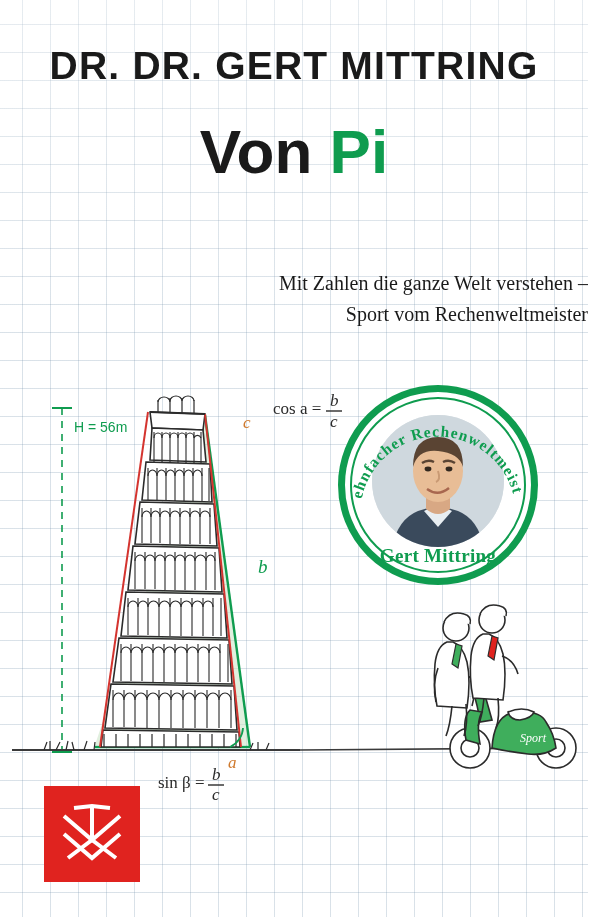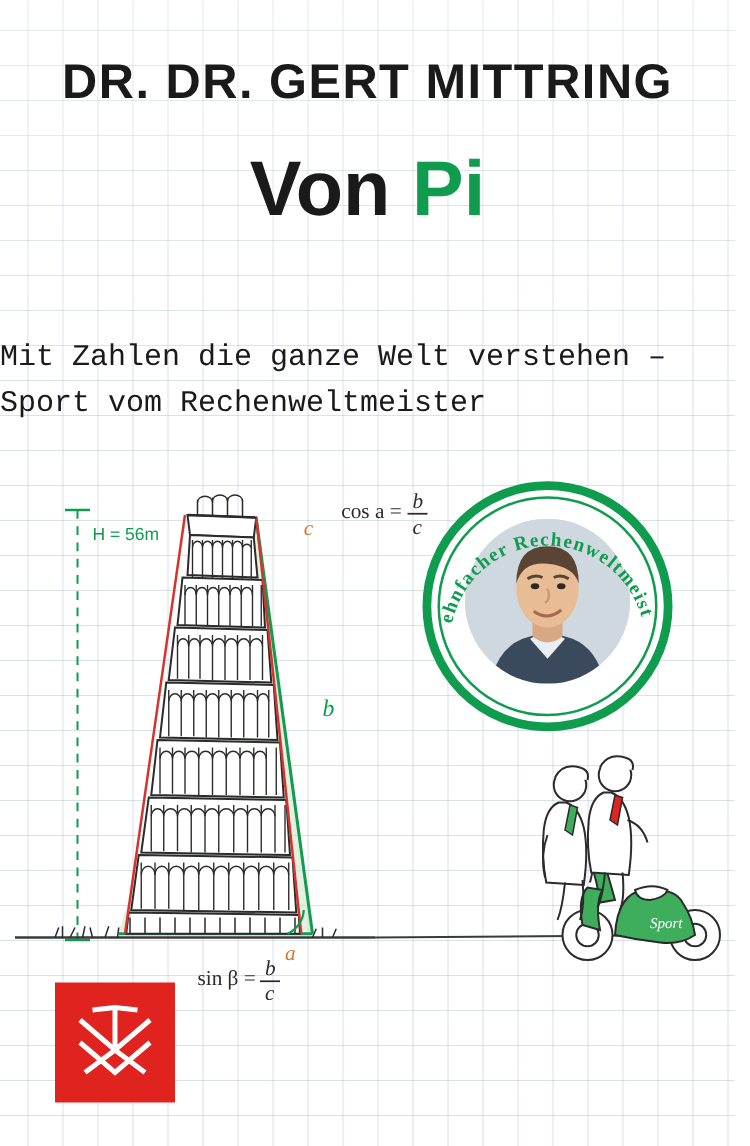--- a/index.html
+++ b/index.html
@@ -57,23 +57,23 @@
     color: #1a1a1a;
   }
   .title .green { color: #0f9c4f; }
   .title .red { color: #e0231f; }
 
   .subtitle {
     position: absolute;
     top: 268px;
     left: 0;
     width: 100%;
-    text-align: left;
-    font-family: Liberation Mono, monospace;
-    font-size: 24px;
+    text-align: right;
+    font-family: Liberation Serif, serif;
+    font-size: 20px;
     line-height: 1.55;
     color: #1a1a1a;
   }
 
   
   .illustration {
     position: absolute;
     top: 370px;
     left: 0;
     width: 600px;
@@ -340,20 +340,21 @@
 
     <svg class="seal-arc" viewBox="0 0 200 200" xmlns="http://www.w3.org/2000/svg">
       <defs>
         <path id="arcpath" d="M 24,112 A 78,78 0 0 1 176,112" fill="none"></path>
       </defs>
       <text>
         <textPath href="#arcpath" startOffset="50%" text-anchor="middle">Zehnfacher Rechenweltmeister</textPath>
       </text>
     </svg>
 
+    <div class="seal-name">Gert Mittring</div>
   </div>
 
   <div class="logo">
     <div class="logo-square"></div>
     <svg viewBox="0 0 96 96" xmlns="http://www.w3.org/2000/svg">
 
       <path d="M48,14 L78,42 L66,42 L66,82 L30,82 L30,42 L18,42 Z" fill="#ffffff" opacity="0.0"></path>
       <g stroke="#ffffff" stroke-width="4" fill="none">
         <path d="M20,30 L48,54 L76,30"></path>
         <path d="M20,48 L48,72 L76,48"></path>

